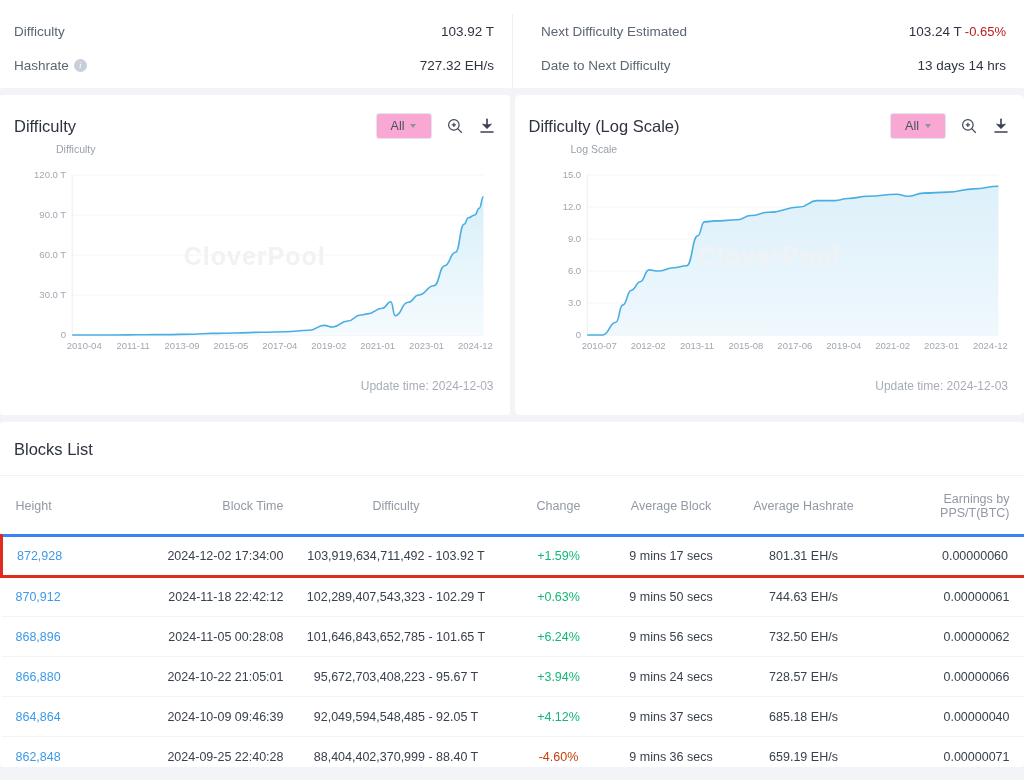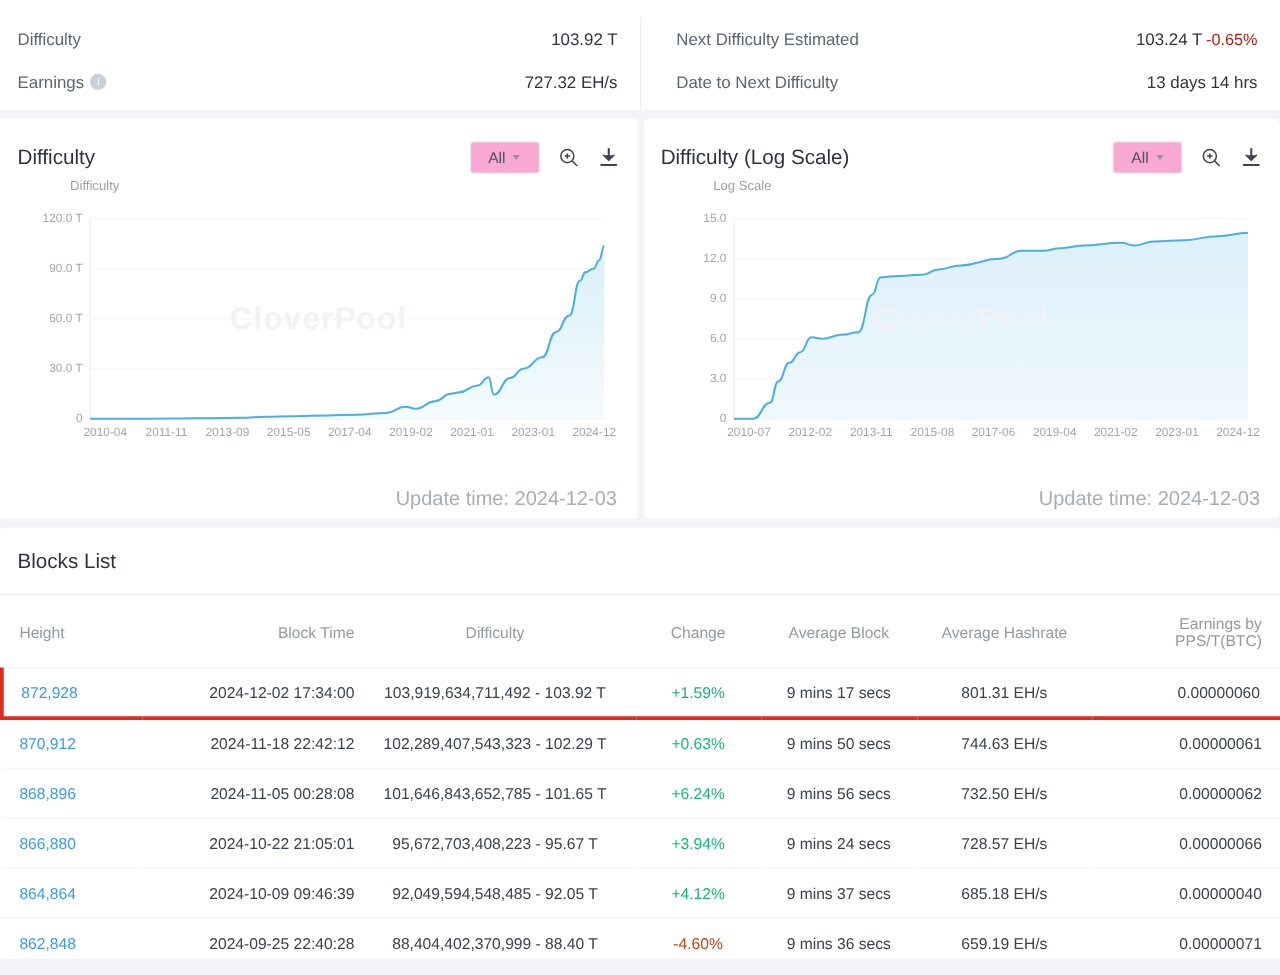--- a/index.html
+++ b/index.html
@@ -130,22 +130,22 @@
     font-size: 25px;
     color: #f0f2f5;
     letter-spacing: 1px;
     font-weight: 600;
     pointer-events: none;
     user-select: none;
     white-space: nowrap;
   }
   .update-time {
     position: absolute;
-    right: 16px; bottom: 6px;
-    font-size: 16px;
+    right: 16px; bottom: 22px;
+    font-size: 12px;
     color: #a7adb8;
   }
   svg.plot { display: block; width: 100%; height: 100%; }
   .tick-text { font-family: "Liberation Sans", sans-serif; font-size: 9.5px; fill: #a0a7b2; }
   .gridline { stroke: #f3f5f8; stroke-width: 1; }
   .axisline { stroke: #eceef2; stroke-width: 1; }
 
   
   .blocks-card {
     background: #ffffff;
@@ -183,39 +183,39 @@
   .col-time     { width: 170px; text-align: right; }
   .col-diff     { width: 225px; text-align: center; }
   .col-change   { width: 100px; text-align: center; }
   .col-avgblock { width: 125px; text-align: center; }
   .col-avghash  { width: 140px; text-align: center; }
   .col-earn     { width: 152px; text-align: right; padding-right: 16px !important; }
   .height-link { color: #3c9ae8; text-decoration: none; cursor: pointer; }
   .chg-up { color: #13b878; }
   .chg-down { color: #c2410c; }
   tr.highlighted td {
-    border-top: 1px solid #3b82f6;
+    border-top: 3px solid #3b82f6;
     border-bottom: 3px solid #e02b20;
     position: relative;
   }
   tr.highlighted td.col-height { border-left: 3px solid #e02b20; }
   tr.highlighted td.col-earn { border-right: 3px solid #e02b20; }
 </style>
 </head>
 <body>
 
 <div class="summary-card">
   <div class="summary-col left">
     <div class="summary-row">
       <span class="summary-label">Difficulty</span>
       <span class="summary-value">103.92 T</span>
     </div>
     <div class="summary-row">
       <span class="summary-label">
-        <span>Earnings</span>
+        <span>Hashrate</span>
         <span class="info-icon">i</span>
       </span>
       <span class="summary-value">727.32 EH/s</span>
     </div>
   </div>
   <div class="summary-col right">
     <div class="summary-row">
       <span class="summary-label">Next Difficulty Estimated</span>
       <span class="summary-value">
         <span>103.24 T</span><span class="delta-down">-0.65%</span>

